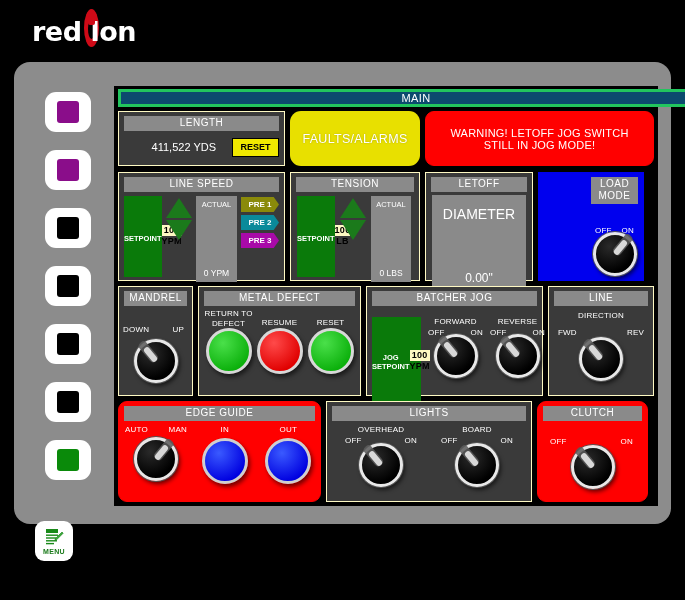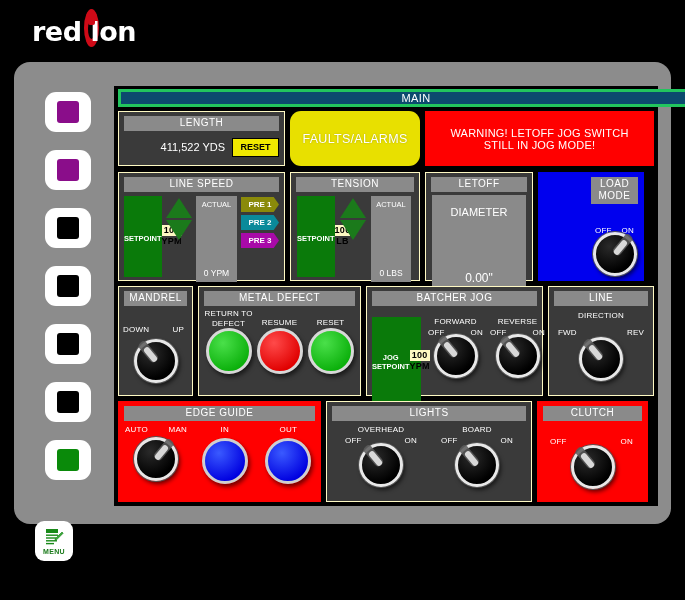--- a/index.html
+++ b/index.html
@@ -36,21 +36,21 @@
   .menu-ico{width:20px;height:20px;position:relative;}
   .menu-label{font-size:7px;color:#1a7a1a;font-weight:bold;letter-spacing:.3px;margin-top:1px;}
 
   
   .titlebar{position:absolute;left:4px;top:3px;width:596px;height:18px;background:#0c4a6e;
             border:3px solid #22c55e;box-sizing:border-box;color:#fff;font-size:11px;
             display:flex;align-items:center;justify-content:center;letter-spacing:.4px;}
   .row{position:absolute;display:flex;gap:5px;}
 
   .panel{background:#3a3a3a;border:1px solid #fef9c3;box-sizing:border-box;position:relative;}
-  .panel.red{background:#f00;border-color:#f00;}
+  .panel.red{background:#f00;border-color:#f00;border-radius:9px;}
   .panel.blue{background:#0000ee;border-color:#0000ee;padding-left:47px;}
   .phead{background:#8a8a8a;color:#fff;font-size:10px;text-align:center;letter-spacing:.5px;
          padding:1px 0 2px;margin:4px 5px 0;line-height:12px;}
   .pbody{position:relative;}
 
   .subbox{background:#8a8a8a;color:#fff;display:flex;flex-direction:column;}
   .greenbox{background:#0a7a0a;color:#fff;display:flex;flex-direction:row;align-items:center;}
   .whitefield{background:#fef9c3;color:#000;font-size:9px;font-weight:bold;text-align:center;
               letter-spacing:.3px;}
 
@@ -122,21 +122,21 @@
     </div>
 
     <div class="screen">
 
       <div class="titlebar">MAIN</div>
 
       <div class="row" style="left:4px;top:25px;width:536px;">
         <div class="panel" style="width:167px;height:55px;">
           <div class="phead">LENGTH</div>
           <div class="pbody" style="height:32px;display:flex;align-items:center;padding:0 5px;">
-            <div style="flex:1;text-align:right;color:#fff;font-size:11px;padding-right:7px;">411,522 YDS</div>
+            <div style="flex:1;text-align:right;color:#fff;font-size:11px;padding-right:16px;">411,522 YDS</div>
             <div id="resetbtn" style="width: 45px; height: 17px; border: 1px solid rgb(0, 0, 0); color: rgb(0, 0, 0); font-size: 9px; font-weight: bold; display: flex; align-items: center; justify-content: center; background: rgb(240, 232, 0);">RESET</div>
           </div>
         </div>
 
         <div id="faultsbtn" style="width: 130px; height: 55px; border-radius: 11px; display: flex; align-items: center; justify-content: center; color: rgb(255, 255, 255); font-size: 12.5px; letter-spacing: 0.3px; text-shadow: rgba(0, 0, 0, 0.25) 0px 0px 2px; background: rgb(232, 224, 0);">FAULTS/ALARMS</div>
 
         <div class="panel red" style="width:229px;height:55px;display:flex;flex-direction:column;align-items:center;justify-content:center;">
           <div style="color:#fff;font-size:11px;letter-spacing:.2px;">WARNING! LETOFF JOG SWITCH</div>
           <div style="color:#fff;font-size:11px;letter-spacing:.2px;">STILL IN JOG MODE!</div>
         </div>
@@ -182,21 +182,21 @@
               <div style="font-size:7.5px;">ACTUAL</div>
               <div style="font-size:8.5px;">0 LBS</div>
             </div>
           </div>
         </div>
 
         <div class="panel" style="width:108px;height:109px;">
           <div class="phead">LETOFF</div>
           <div class="pbody" style="padding:3px 6px 0;">
             <div class="subbox" style="height:79px;align-items:center;justify-content:space-between;padding:11px 0 14px;">
-              <div style="font-size:11px;">DIAMETER</div>
+              <div style="font-size:14px;">DIAMETER</div>
               <div style="font-size:12px;">0.00"</div>
             </div>
           </div>
         </div>
 
         <div class="panel blue" style="width:106px;height:109px;">
           <div class="phead">LOAD MODE</div>
           <div class="pbody" style="position:relative;height:84px;">
             <div style="position:absolute;left:9px;top:22px;" class="lbl">OFF</div>
             <div style="position:absolute;right:9px;top:22px;" class="lbl">ON</div>

